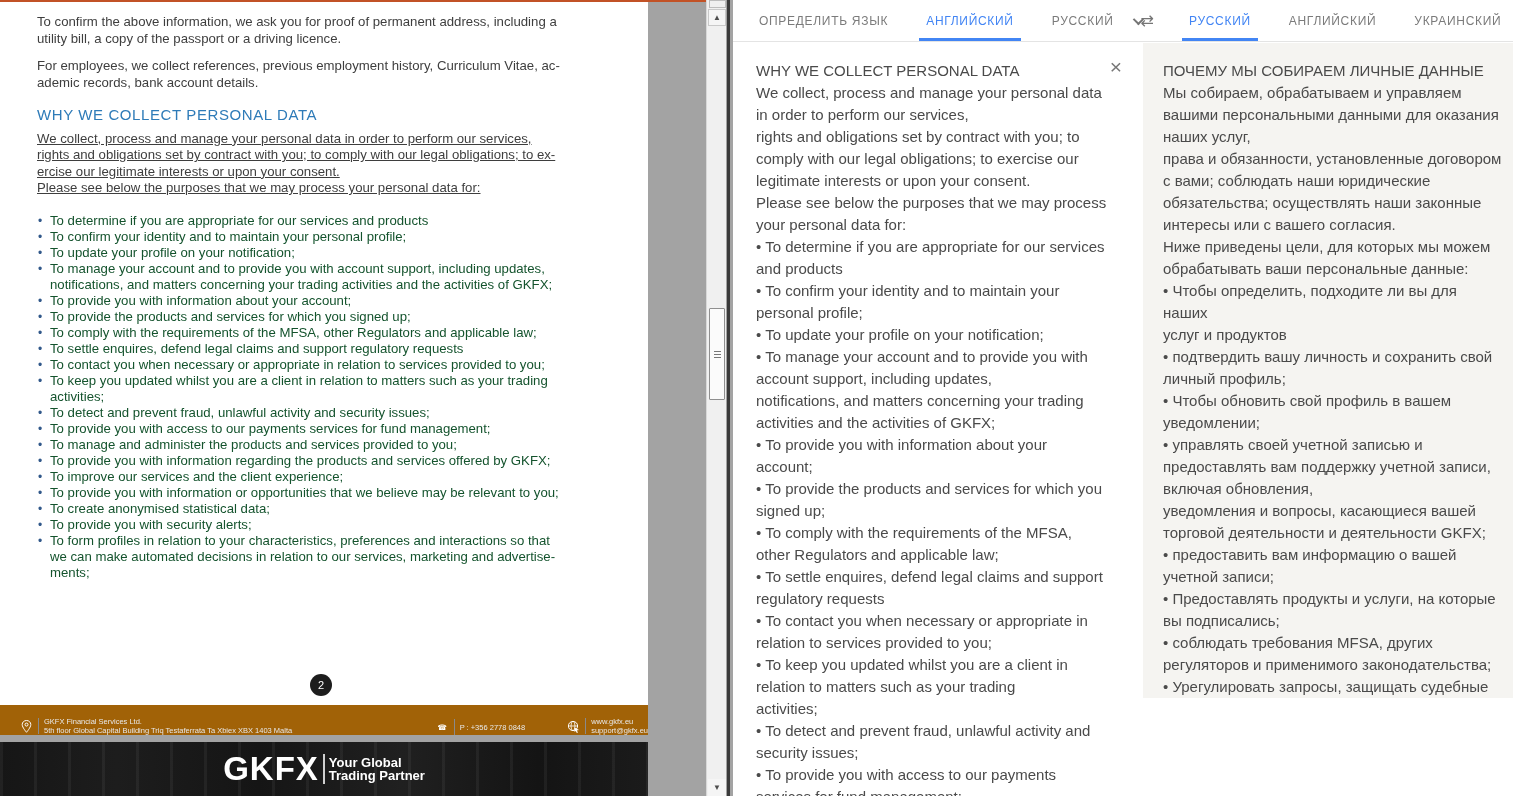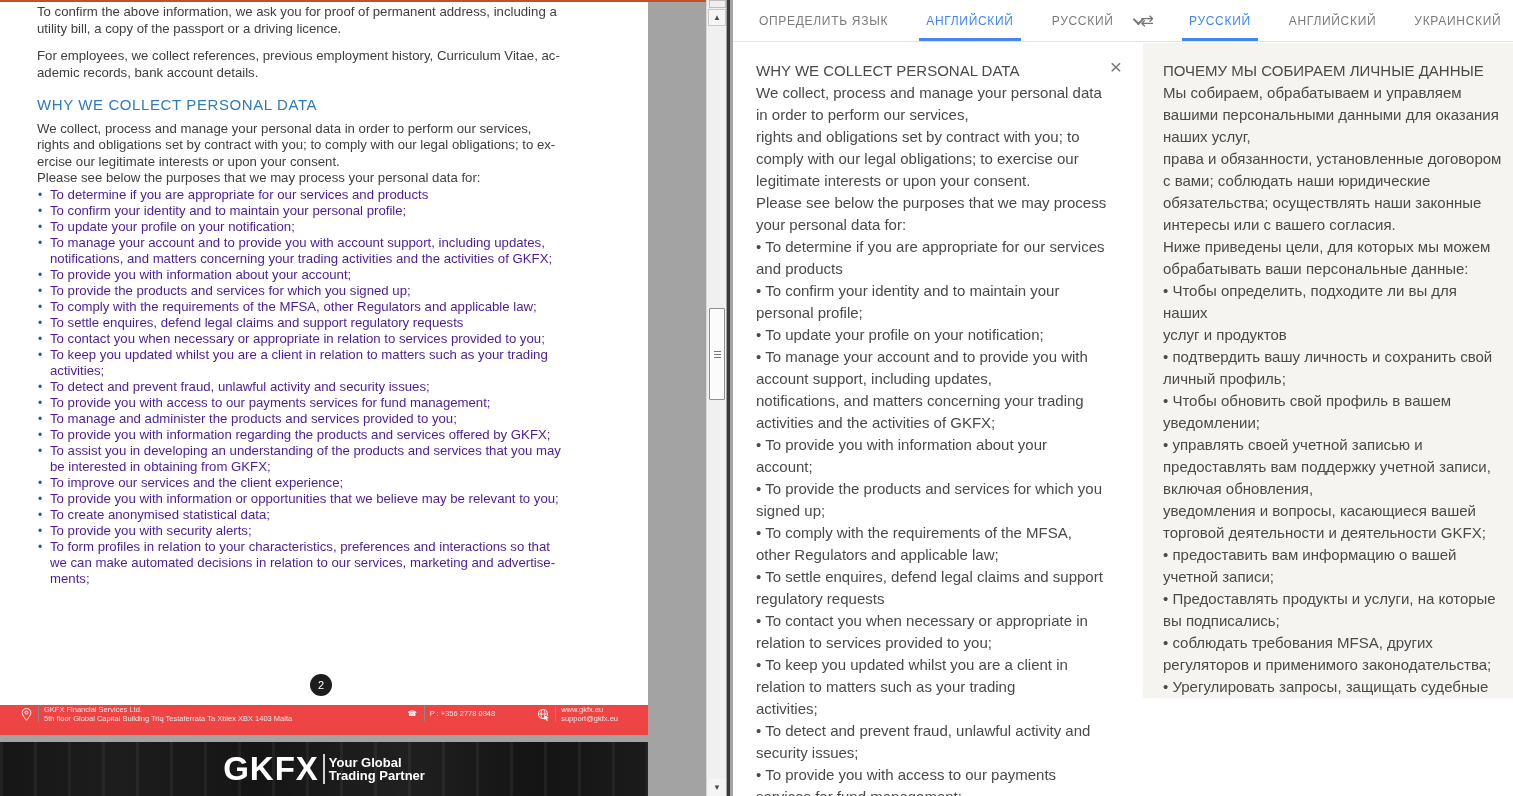--- a/index.html
+++ b/index.html
@@ -7,39 +7,39 @@
               font-family:"Liberation Sans", sans-serif; }
 
   
   .pdf-window { position:absolute; left:0; top:0; width:730px; height:796px;
                 background:#a3a3a3; border-right:3px solid #3a3a3a; }
   .pdf-topline { position:absolute; left:0; top:0; width:706px; height:2px; background:#c25226; z-index:5; }
   .pdf-page { position:absolute; left:0; top:2px; width:648px; height:733px; background:#ffffff; overflow:hidden; }
   .page-gap { position:absolute; left:0; top:735px; width:648px; height:7px; background:#a3a3a3; }
   .pdf-page3 { position:absolute; left:0; top:742px; width:648px; height:54px; background:#ffffff; overflow:hidden; }
 
-  .pdf-content { padding:2px 34px 0 37px; color:#3e3e3e; font-size:13.2px; line-height:16.5px; }
+  .pdf-content { padding:12px 34px 0 37px; color:#3e3e3e; font-size:13.2px; line-height:16.5px; }
   .pdf-content p { margin-bottom:11px; white-space:pre-line; }
   .pdf-heading { color:#2e7bb8; font-size:15px; letter-spacing:0.6px; font-weight:400; margin:16px 0 7px 0; }
-  .pdf-intro { margin-bottom:0; white-space:pre-line; }
+  .pdf-intro { margin-bottom:16px; white-space:pre-line;text-decoration:underline; }
   .pdf-bullets { list-style:none; }
-  .pdf-bullets li { position:relative; padding-left:13px; white-space:pre-line; line-height:16px; color:#4c1d95; }
+  .pdf-bullets li { position:relative; padding-left:13px; white-space:pre-line; line-height:16px; color:#14532d; }
   .pdf-bullets li::before { content:"•"; position:absolute; left:1px; top:0; color:#31588a; font-size:12px; }
 
   .page-num { position:absolute; left:310px; top:672px; width:22px; height:22px; border-radius:50%;
               background:#1d1d1d; color:#ffffff; font-size:11px; display:flex; align-items:center; justify-content:center; }
 
-  .pdf-footer { position:absolute; left:0; bottom:0; width:648px; height:30px; background:#ef4444; color:#e8e8e8;
-                display:flex; align-items:flex-start; font-size:7.5px; line-height:9px; }
+  .pdf-footer { position:absolute; left:0; bottom:0; width:648px; height:30px; background:#a16207; color:#e8e8e8;
+                display:flex; align-items:flex-end; font-size:7.5px; line-height:9px; }
   .f-group { display:flex; align-items:center; gap:5px; }
   .f-div { width:1px; height:16px; background:#8a8a8a; }
   .f-icon { width:13px; height:13px; flex:0 0 auto; display:flex; align-items:center; justify-content:center; color:#ffffff; }
   .g-addr { margin-left:20px; }
   .g-phone { margin-left:auto; }
-  .g-web { margin-left:42px; margin-right:30px; }
+  .g-web { margin-left:42px; }
 
   .banner { position:absolute; left:0; top:0; width:648px; height:54px;
             background:linear-gradient(90deg,#161616 0%,#1d1d1d 18%,#151515 40%,#202020 62%,#141414 83%,#1b1b1b 100%);
             display:flex; align-items:center; justify-content:center; gap:4px; overflow:hidden; }
   .banner::before { content:""; position:absolute; left:0; top:0; right:0; bottom:0;
             background:repeating-linear-gradient(90deg, rgba(255,255,255,0.05) 0 3px, transparent 3px 34px); }
   .logo-text { color:#ffffff; font-size:33px; font-weight:700; letter-spacing:1px; position:relative; }
   .banner .b-div { width:2px; height:30px; background:#cfcfcf; position:relative; }
   .tagline { color:#ffffff; font-size:13px; font-weight:700; line-height:13px; position:relative; }
 
@@ -108,22 +108,20 @@
         <li>To provide the products and services for which you signed up;</li>
         <li>To comply with the requirements of the MFSA, other Regulators and applicable law;</li>
         <li>To settle enquires, defend legal claims and support regulatory requests</li>
         <li>To contact you when necessary or appropriate in relation to services provided to you;</li>
         <li>To keep you updated whilst you are a client in relation to matters such as your trading
 activities;</li>
         <li>To detect and prevent fraud, unlawful activity and security issues;</li>
         <li>To provide you with access to our payments services for fund management;</li>
         <li>To manage and administer the products and services provided to you;</li>
         <li>To provide you with information regarding the products and services offered by GKFX;</li>
-        <li>To assist you in developing an understanding of the products and services that you may
-be interested in obtaining from GKFX;</li>
         <li>To improve our services and the client experience;</li>
         <li>To provide you with information or opportunities that we believe may be relevant to you;</li>
         <li>To create anonymised statistical data;</li>
         <li>To provide you with security alerts;</li>
         <li>To form profiles in relation to your characteristics, preferences and interactions so that
 we can make automated decisions in relation to our services, marketing and advertise-
 ments;</li>
       </ul>
     </div>
 

